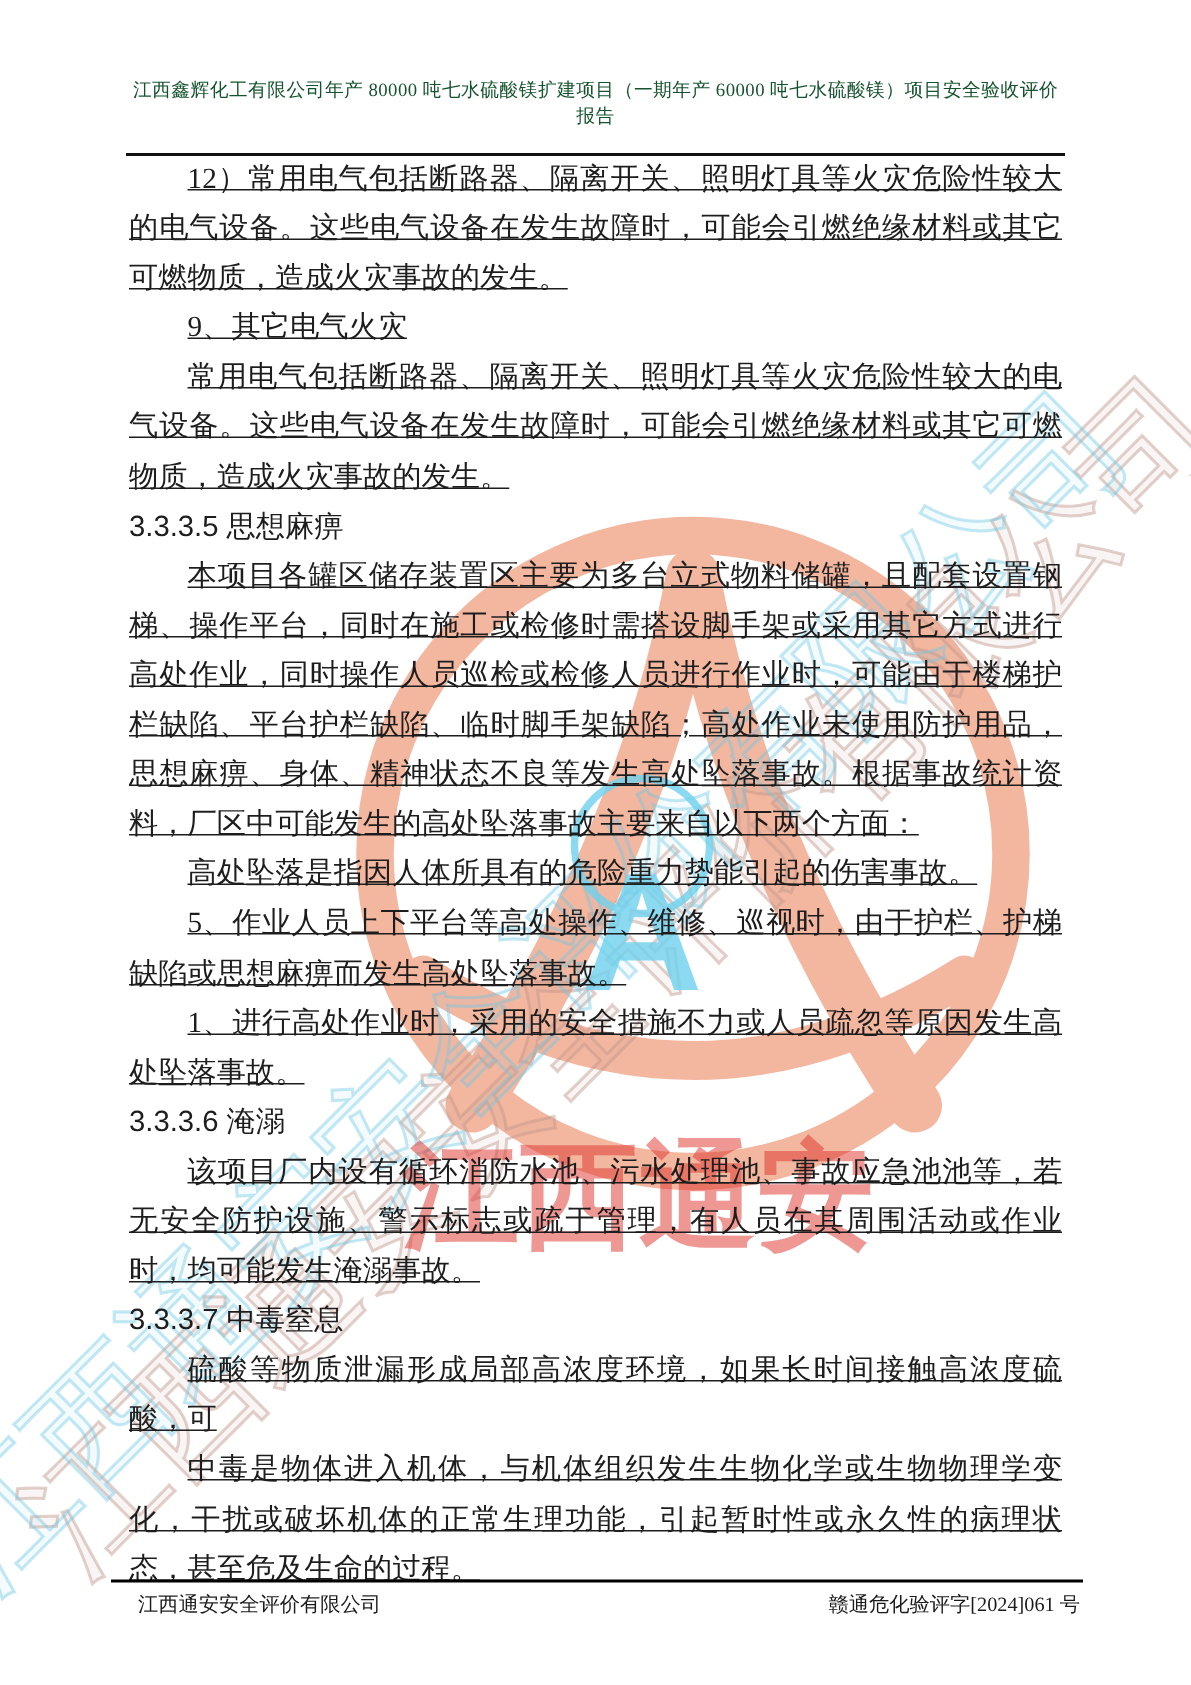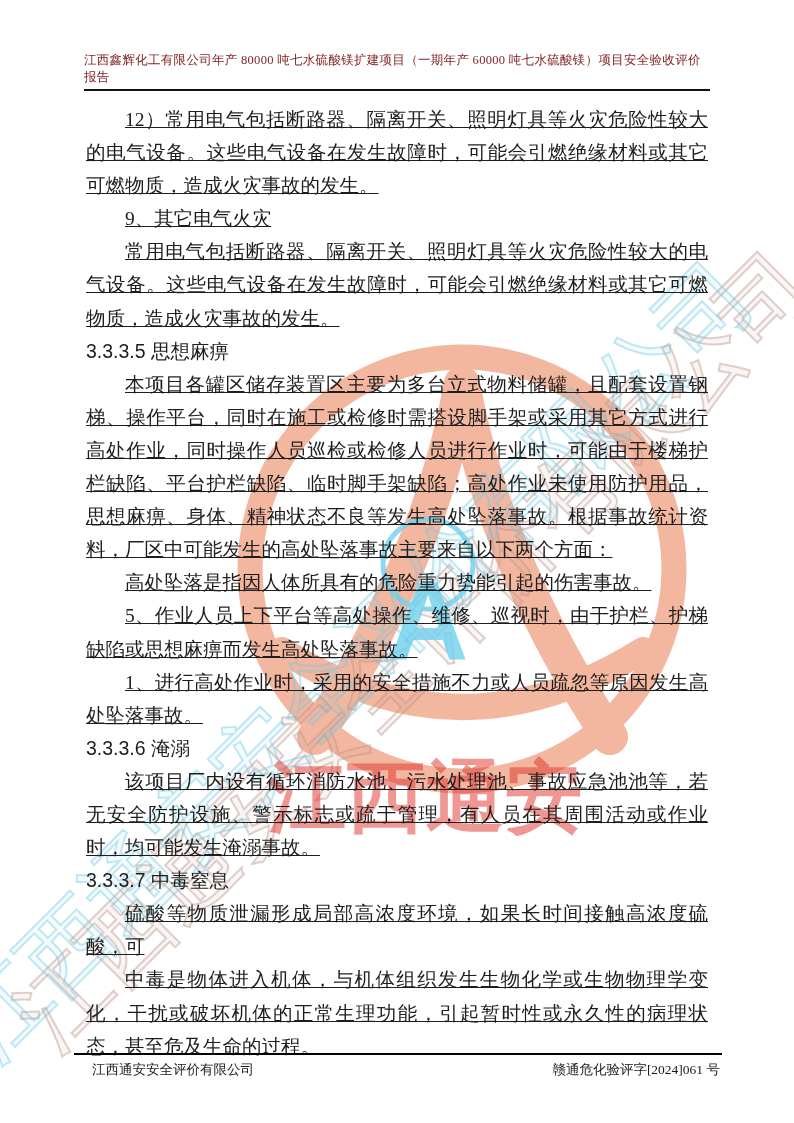--- a/index.html
+++ b/index.html
@@ -38,22 +38,22 @@
     font-size:78px;line-height:90px;font-weight:bold;
     font-family:"Liberation Sans",sans-serif;
     color:var(--red-wm-color,rgba(223,55,48,.52));
     white-space:nowrap;letter-spacing:1px;
   }
 
   
   .doc{position:absolute;inset:0;z-index:10;}
   .doc-header{
     position:absolute;top:52px;left:84px;right:84px;
-    font-size:12.5px;line-height:17px;text-align:left;color:#7f1d1d;
-    padding-bottom:3px;border-bottom:2px solid #111;
+    font-size:12.5px;line-height:17px;text-align:center;color:#14532d;
+    padding-bottom:16px;border-bottom:2px solid #111;
     letter-spacing:.3px;
   }
   .doc-body{
     position:absolute;top:103px;left:86px;width:622px;
     font-size:19.5px;line-height:33.1px;color:#1d1d1d;
     text-align:justify;
   }
   .doc-body p{margin:0;}
   .doc-body p.body{text-indent:2em;text-decoration:underline;}
   .doc-body p.heading{text-indent:0;font-family:"Liberation Sans",sans-serif;}

